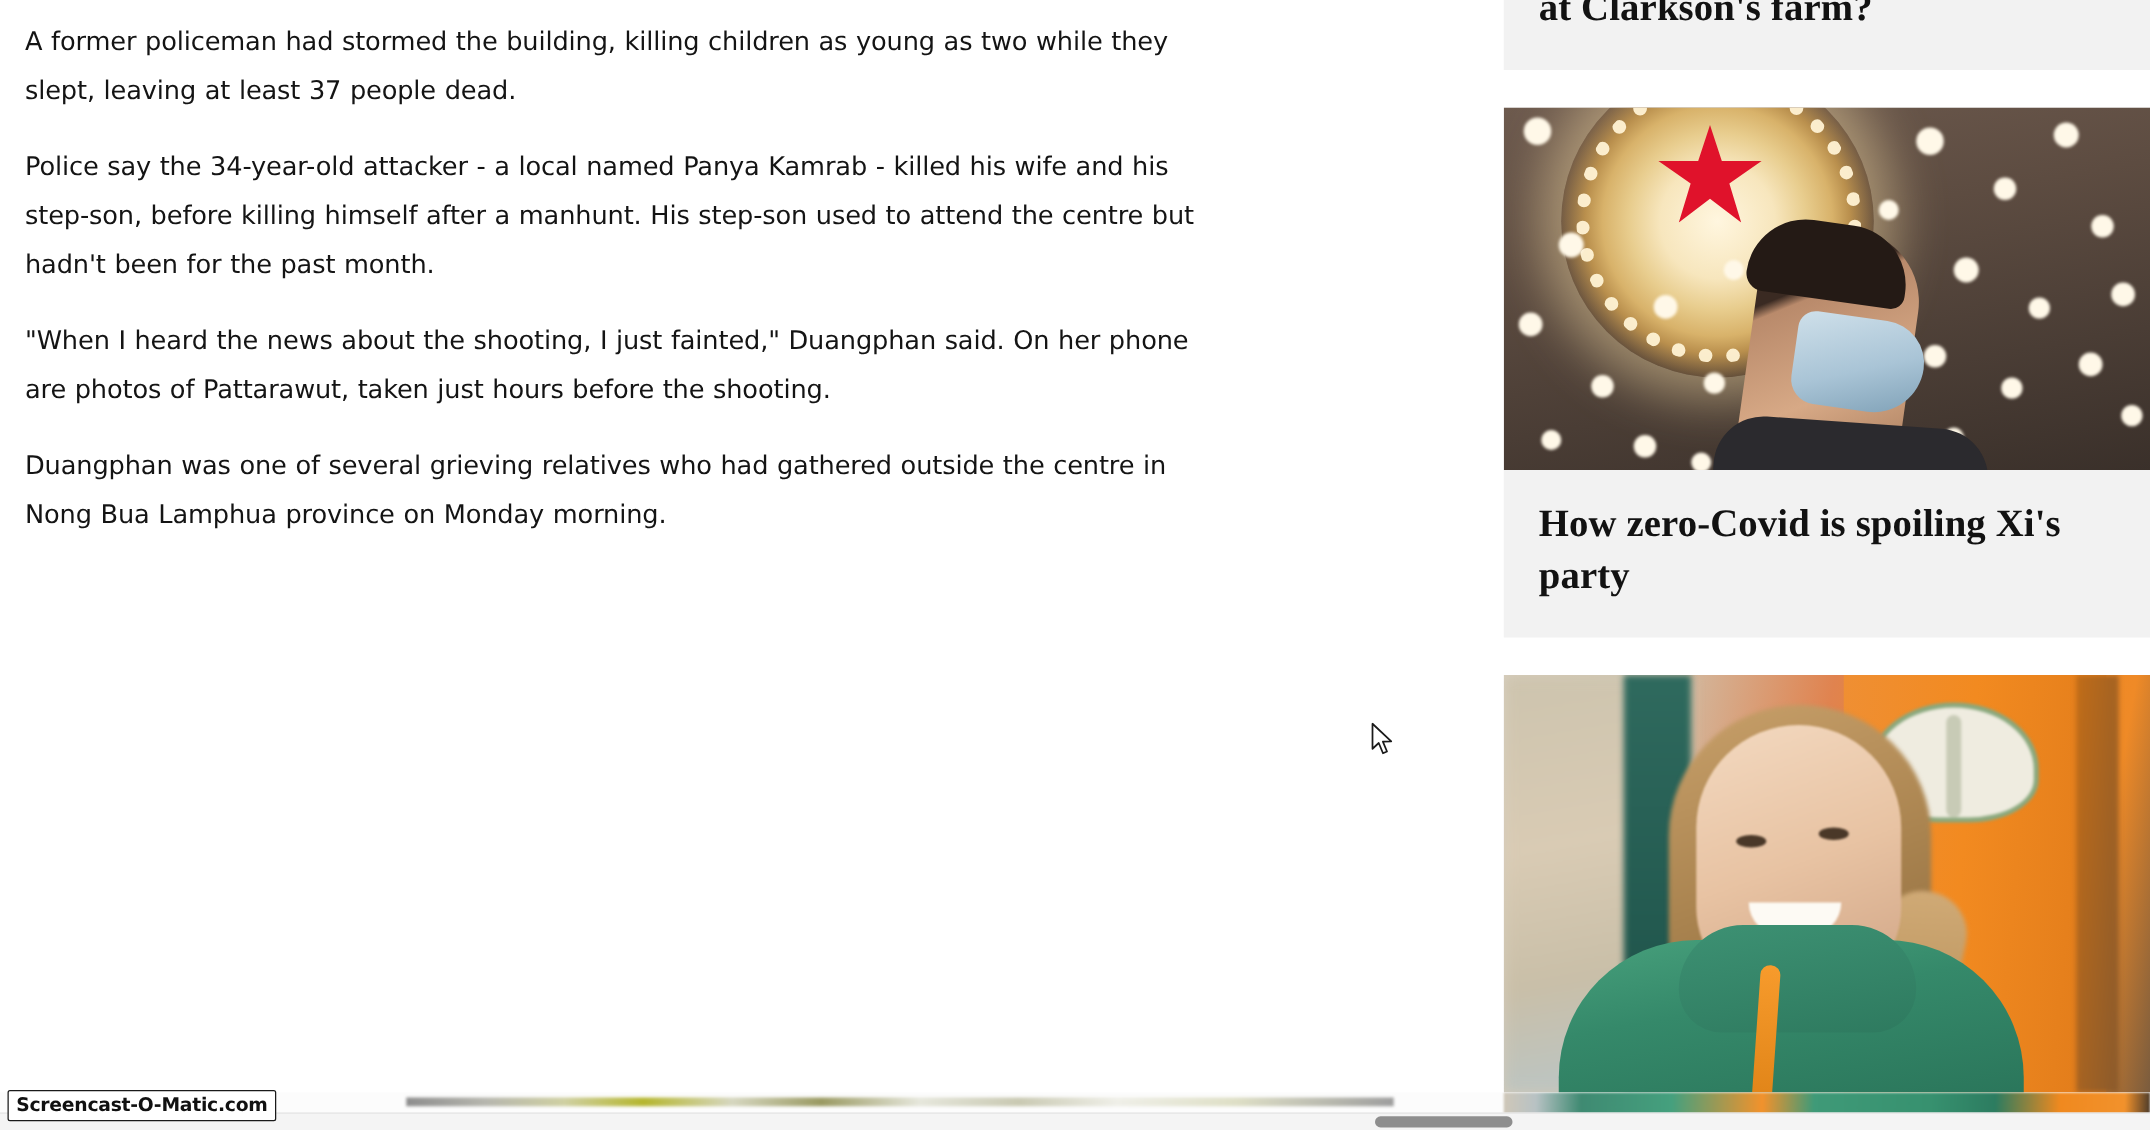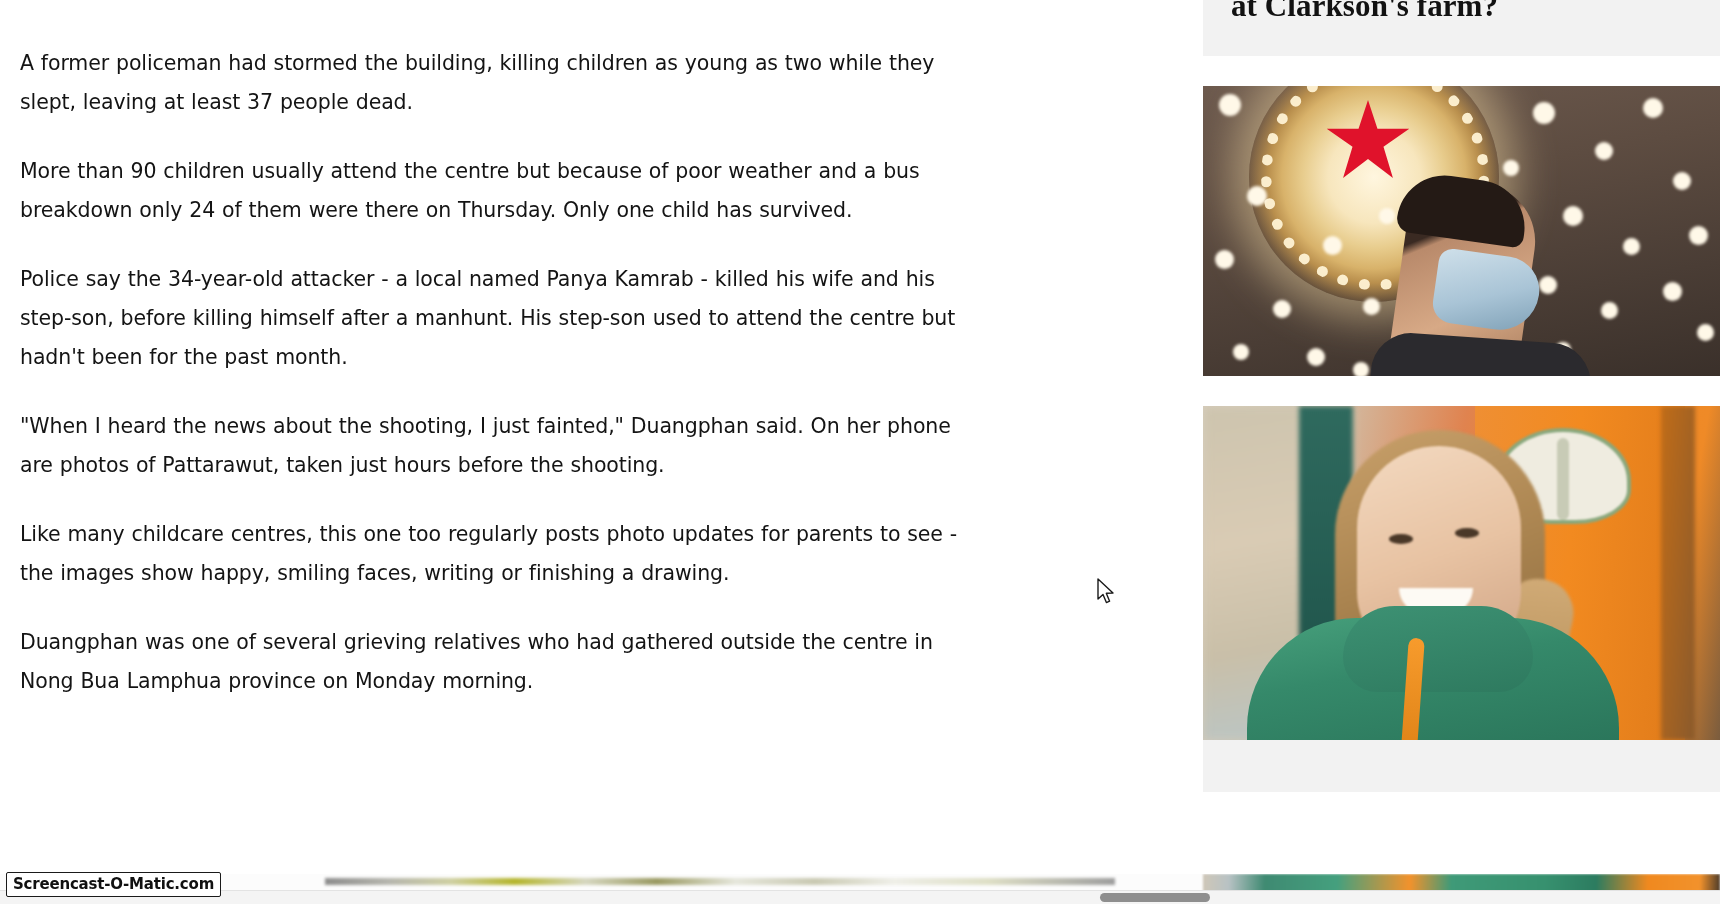--- a/index.html
+++ b/index.html
@@ -39,21 +39,20 @@
   }
 
   .paragraph {
     font-family: "DejaVu Sans", sans-serif;
     font-size: 20.5px;
     line-height: 39px;
     color: #141414;
     letter-spacing: -0.1px;
     margin-bottom: 22px;
     word-spacing: 0.5px;
-    margin-top: 30px;
   }
 
   
   #sidebar {
     position: absolute;
     left: 1203px;
     top: -78px;
     width: 517px;
     height: 1020px;
   }
@@ -303,24 +302,22 @@
   }
 </style>
 </head>
 <body>
 
 <div id="page">
 
   <div id="article-column">
     <div id="article-body">
       <p class="paragraph">A former policeman had stormed the building, killing children as young as two while they slept, leaving at least 37 people dead.</p>
-      <p class="paragraph">More than 90 children usually attend the centre but because of poor weather and a bus breakdown only 24 of them were there on Thursday. Only one child has survived.</p>
       <p class="paragraph">Police say the 34-year-old attacker - a local named Panya Kamrab - killed his wife and his step-son, before killing himself after a manhunt. His step-son used to attend the centre but hadn't been for the past month.</p>
       <p class="paragraph">"When I heard the news about the shooting, I just fainted," Duangphan said. On her phone are photos of Pattarawut, taken just hours before the shooting.</p>
-      <p class="paragraph">Like many childcare centres, this one too regularly posts photo updates for parents to see - the images show happy, smiling faces, writing or finishing a drawing.</p>
       <p class="paragraph">Duangphan was one of several grieving relatives who had gathered outside the centre in Nong Bua Lamphua province on Monday morning.</p>
     </div>
   </div>
 
   <div id="sidebar">
 
     <div class="sidebar-card">
       <div class="card-headline">Quiz of the week: What went on at Clarkson's farm?</div>
     </div>
 
@@ -350,20 +347,21 @@
         <div class="bokeh" style="left:160px;top:212px;width:17px;height:17px;"></div>
         <div class="bokeh" style="left:104px;top:262px;width:18px;height:18px;"></div>
         <div class="bokeh" style="left:30px;top:258px;width:16px;height:16px;"></div>
         <div class="bokeh" style="left:176px;top:122px;width:16px;height:16px;"></div>
         <div class="head"></div>
         <div class="hair"></div>
         <div class="mask"></div>
         <div class="shoulder"></div>
         <div class="bokeh" style="left:150px;top:276px;width:16px;height:16px;"></div>
       </div>
+      <div class="card-headline">How zero-Covid is spoiling Xi's party</div>
     </div>
 
     <div class="sidebar-card">
       <div class="card-thumb thumb-woman">
         <div class="bg-left"></div>
         <div class="green-post"></div>
         <div class="orange-wall"></div>
         <div class="wall-edge"></div>
         <div class="butterfly"></div>
         <div class="hair-back"></div>

